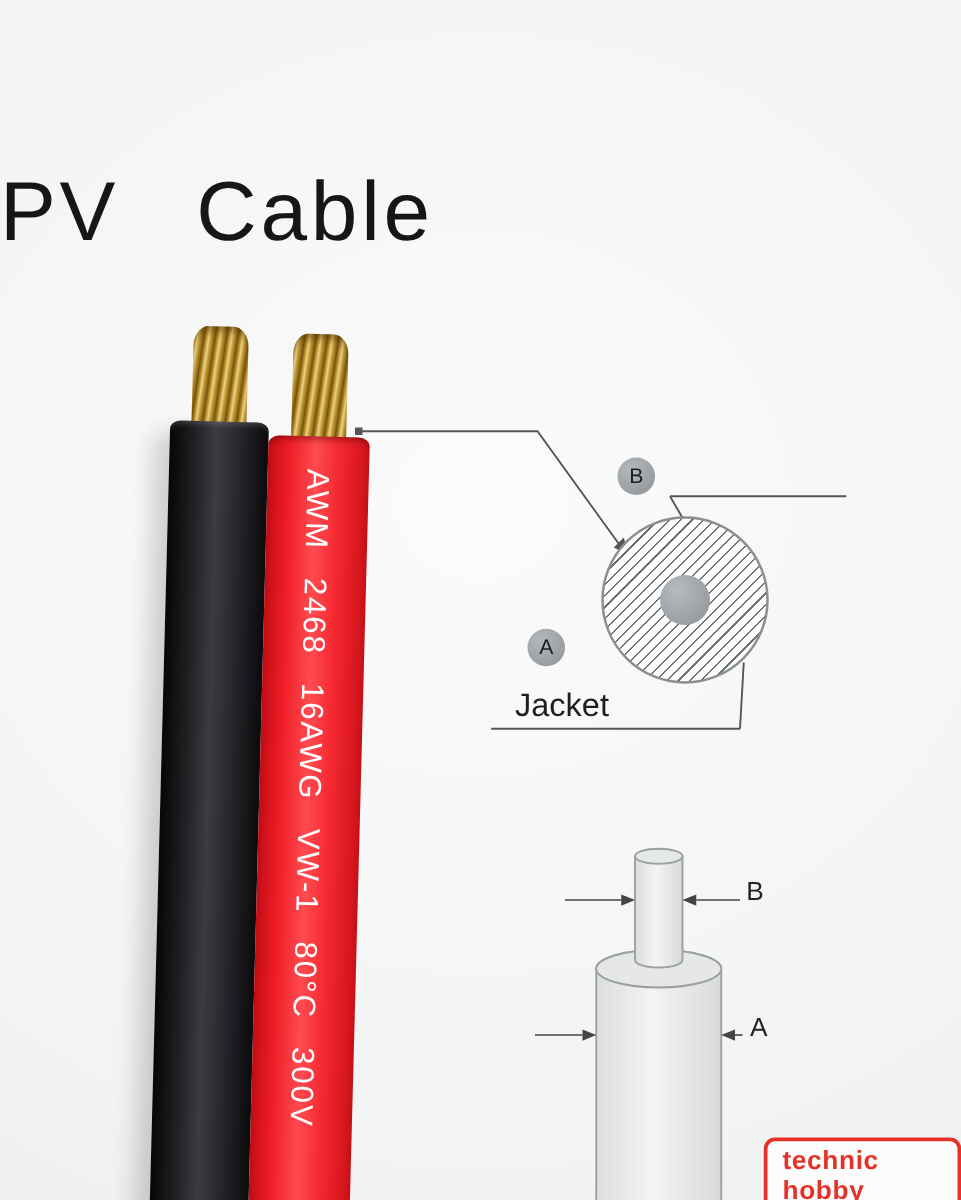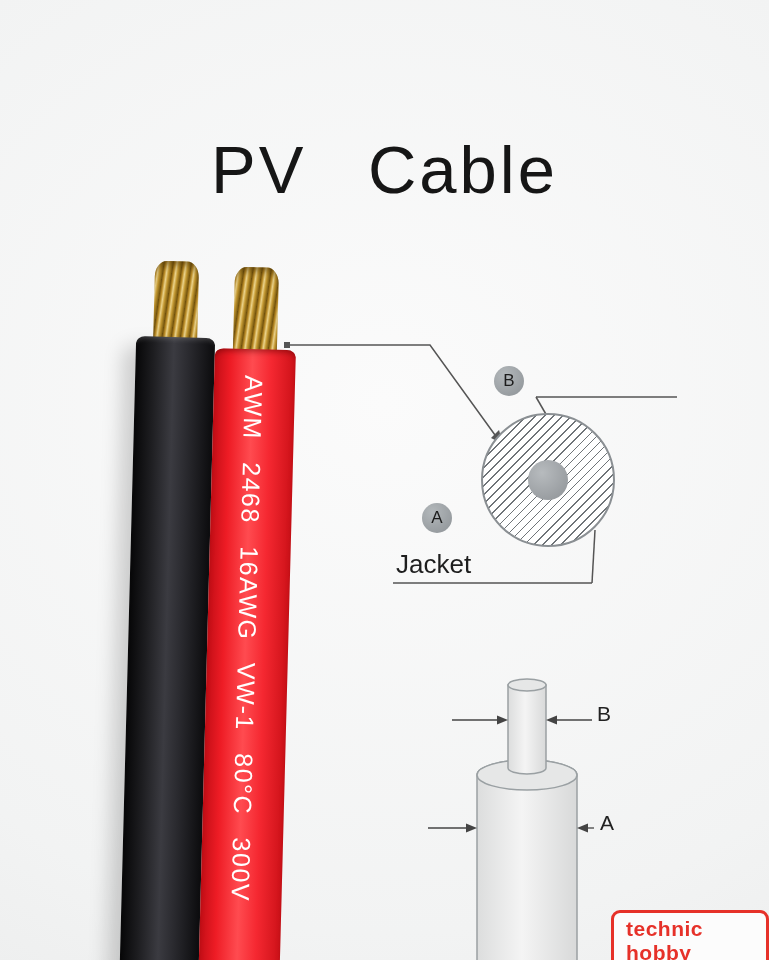--- a/index.html
+++ b/index.html
@@ -2,21 +2,21 @@
 <html><head>
 <meta charset="utf-8">
 <style>
   html,body{margin:0;padding:0;}
   .page{
     position:relative;width:769px;height:960px;overflow:hidden;
     background:radial-gradient(ellipse 120% 85% at 50% 42%, #fbfbfb 0%, #f2f3f3 65%, #e9eaea 100%);
     font-family:"Liberation Sans", sans-serif;
   }
   .title{
-    position:absolute;top:86px;left:0;width:100%;text-align:center;
+    position:absolute;top:86px;left:0;width:100%;text-align:left;
     font-size:67px;font-weight:400;color:#161616;letter-spacing:3px;word-spacing:40px;
   }
   
   .cables{
     position:absolute;left:110px;top:256px;width:180px;height:790px;
     transform:rotate(1.5deg);transform-origin:90px 700px;
   }
   .jacket{position:absolute;border-radius:9px 9px 0 0 / 7px 7px 0 0;}
   .jacket.black{
     left:10px;top:82px;width:79px;height:720px;
@@ -36,21 +36,21 @@
   }
   .strands.black-wire{left:27px;top:6px;height:86px;}
   .strands.red-wire{left:107px;top:10px;height:92px;}
   .print{
     position:absolute;left:54px;top:26px;transform:rotate(90deg);transform-origin:0 0;
     white-space:nowrap;color:#ffffff;font-size:25px;letter-spacing:1.5px;word-spacing:14px;
   }
   
   .anno{position:absolute;color:#1e1e1e;}
   .conductor-label{left:540px;top:363px;font-size:26px;}
-  .jacket-label{left:396px;top:549px;font-size:26px;}
+  .jacket-label{left:412px;top:549px;font-size:26px;}
   .badge{
     position:absolute;width:30px;height:30px;border-radius:50%;
     background:radial-gradient(circle at 35% 30%,#b3b8bb,#8d9296);
     color:#1c1c1c;font-size:17px;display:flex;align-items:center;justify-content:center;
   }
   .badge-b{left:494px;top:366px;}
   .badge-a{left:422px;top:503px;}
   .dim-label{position:absolute;font-size:21px;color:#222;}
   .dim-b{left:597px;top:702px;}
   .dim-a{left:600px;top:811px;}

